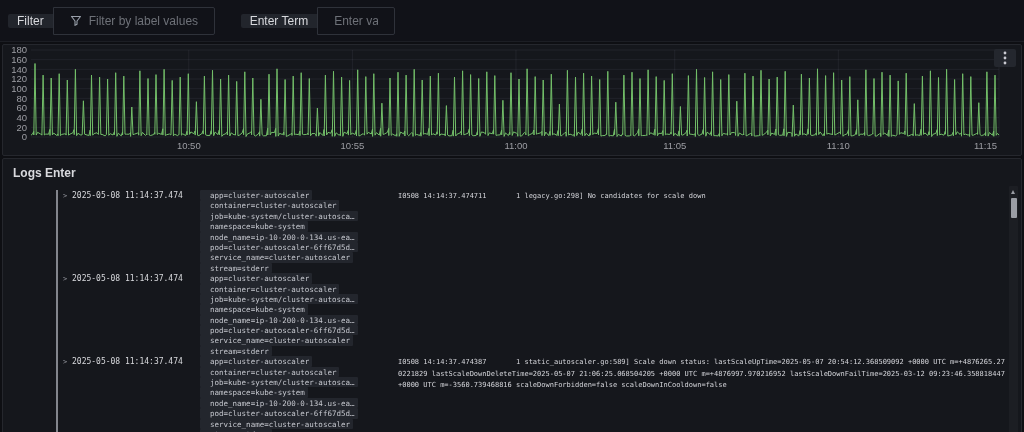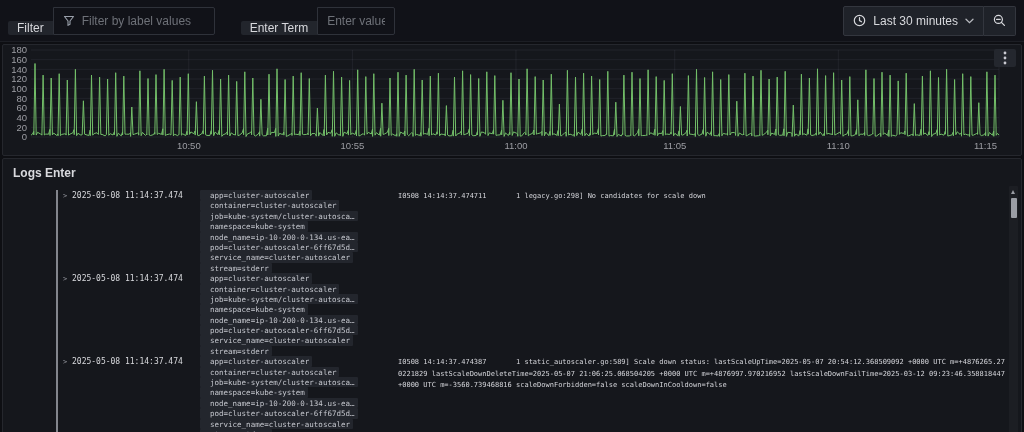--- a/index.html
+++ b/index.html
@@ -4,26 +4,26 @@
 <style>
   * { margin:0; padding:0; box-sizing:border-box; }
   html,body { width:1024px; height:432px; background:#0e0f13; overflow:hidden;
               font-family:"Liberation Sans", sans-serif; }
   body { position:relative; }
 
   
   .toolbar { position:absolute; left:0; top:0; width:1024px; height:42px;
              background:#111218; border-bottom:1px solid #1c1e24;
              display:flex; align-items:center; padding:0 8px; }
-  .field-pair { display:flex; align-items:flex-end; height:28px; }
+  .field-pair { display:flex; align-items:center; height:28px; }
   .field-label { background:#22252c; color:#d8d9dd; font-size:12px; font-weight:500;
                  display:flex; align-items:center; padding:0 9px; border-radius:2px 0 0 2px;
                  white-space:nowrap; }
   .tb-input { display:flex; align-items:center; gap:7px; border:1px solid #2f323a;
-              background:#111218; border-radius:0 2px 2px 0; padding:0 9px; height:28px; }
+              background:#111218; border-radius:0 2px 2px 0; padding:0 16px; height:28px; }
   .tb-input input { background:transparent; border:none; outline:none; color:#d8d9dd;
                     font-size:12px; font-family:"Liberation Sans",sans-serif; width:100%; }
   .tb-input input::placeholder { color:#6e7178; }
   .gap24 { width:26px; }
   .tb-right { margin-left:auto; display:flex; align-items:center; gap:8px; }
   .btn-group { display:flex; }
   .btn { height:30px; background:#1f2229; border:1px solid #33363e; color:#d8d9dd;
          font-size:12px; font-weight:500; display:flex; align-items:center; gap:7px;
          padding:0 9px; cursor:pointer; white-space:nowrap; }
   .btn:first-child { border-radius:2px 0 0 2px; }
@@ -87,45 +87,20 @@
   </div>
   <div class="gap24"></div>
   <div class="field-pair">
     <div class="field-label">Enter Term</div>
     <div class="tb-input" style="width:78px;">
       <input type="text" placeholder="Enter value" style="">
     </div>
   </div>
 
   <div class="tb-right">
-    <div class="btn-group">
-      <div class="btn">
-        <span class="icon">
-          <svg width="13" height="13" viewBox="0 0 13 13">
-              <circle cx="6.5" cy="6.5" r="5.2" fill="none" stroke="#d8d9dd" stroke-width="1.2"></circle>
-              <path d="M6.5 3.6v3l2 1.2" fill="none" stroke="#d8d9dd" stroke-width="1.2" stroke-linecap="round"></path>
-            </svg>
-        </span>
-        <span>Last 30 minutes</span>
-        <span class="icon">
-          <svg width="9" height="6" viewBox="0 0 9 6">
-              <path d="M1 1.2l3.5 3.5L8 1.2" fill="none" stroke="#b7b9bf" stroke-width="1.3" stroke-linecap="round"></path>
-            </svg>
-        </span>
-      </div>
-      <div class="btn">
-        <span class="icon">
-          <svg width="13" height="13" viewBox="0 0 13 13">
-              <circle cx="5.4" cy="5.4" r="4" fill="none" stroke="#d8d9dd" stroke-width="1.2"></circle>
-              <path d="M3.6 5.4h3.6" stroke="#d8d9dd" stroke-width="1.2" stroke-linecap="round"></path>
-              <path d="M8.4 8.4l3 3" stroke="#d8d9dd" stroke-width="1.3" stroke-linecap="round"></path>
-            </svg>
-        </span>
-      </div>
-    </div>
   </div>
 </div>
 
 <div class="panel chart-panel">
   <svg id="chart" class="chart-svg" width="1018" height="110">
       <line x1="28" x2="996" y1="92" y2="92" stroke="rgba(204,204,220,0.07)" stroke-width="1"></line>
       <text x="24" y="95.2" text-anchor="end" class="tick-label">0</text>
       <line x1="28" x2="996" y1="82.33333333333333" y2="82.33333333333333" stroke="rgba(204,204,220,0.07)" stroke-width="1"></line>
       <text x="24" y="85.53333333333333" text-anchor="end" class="tick-label">20</text>
       <line x1="28" x2="996" y1="72.66666666666667" y2="72.66666666666667" stroke="rgba(204,204,220,0.07)" stroke-width="1"></line>

